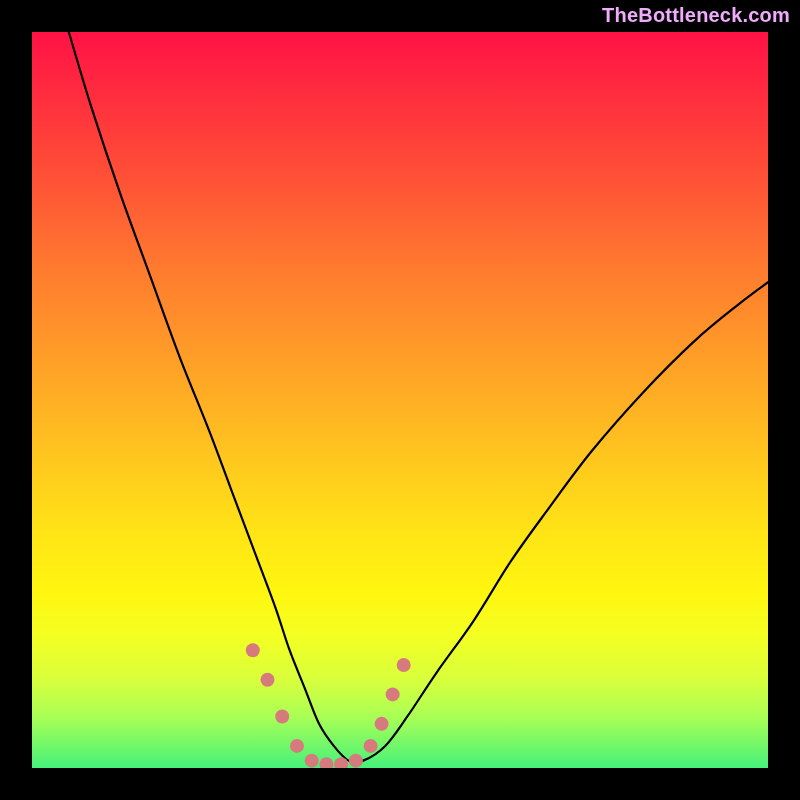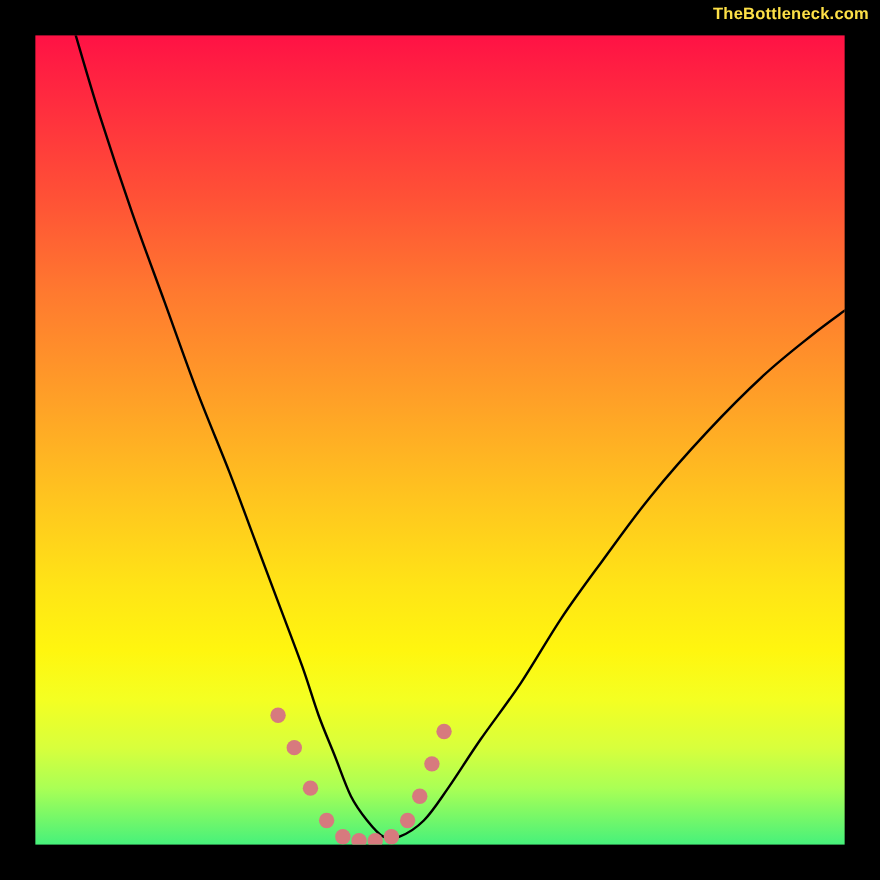--- a/index.html
+++ b/index.html
@@ -14,22 +14,22 @@
   .frame {
     position: relative;
     width: 800px;
     height: 800px;
     background: #000;
   }
   .watermark {
     position: absolute;
     top: 4px;
     right: 10px;
-    color: #fde047;
-    font-size: 15px;
+    color: #f0abfc;
+    font-size: 20px;
     font-weight: 600;
     letter-spacing: 0.2px;
     z-index: 10;
   }
   .plot-area {
     position: absolute;
     left: 32px;
     top: 32px;
     width: 736px;
     height: 736px;

